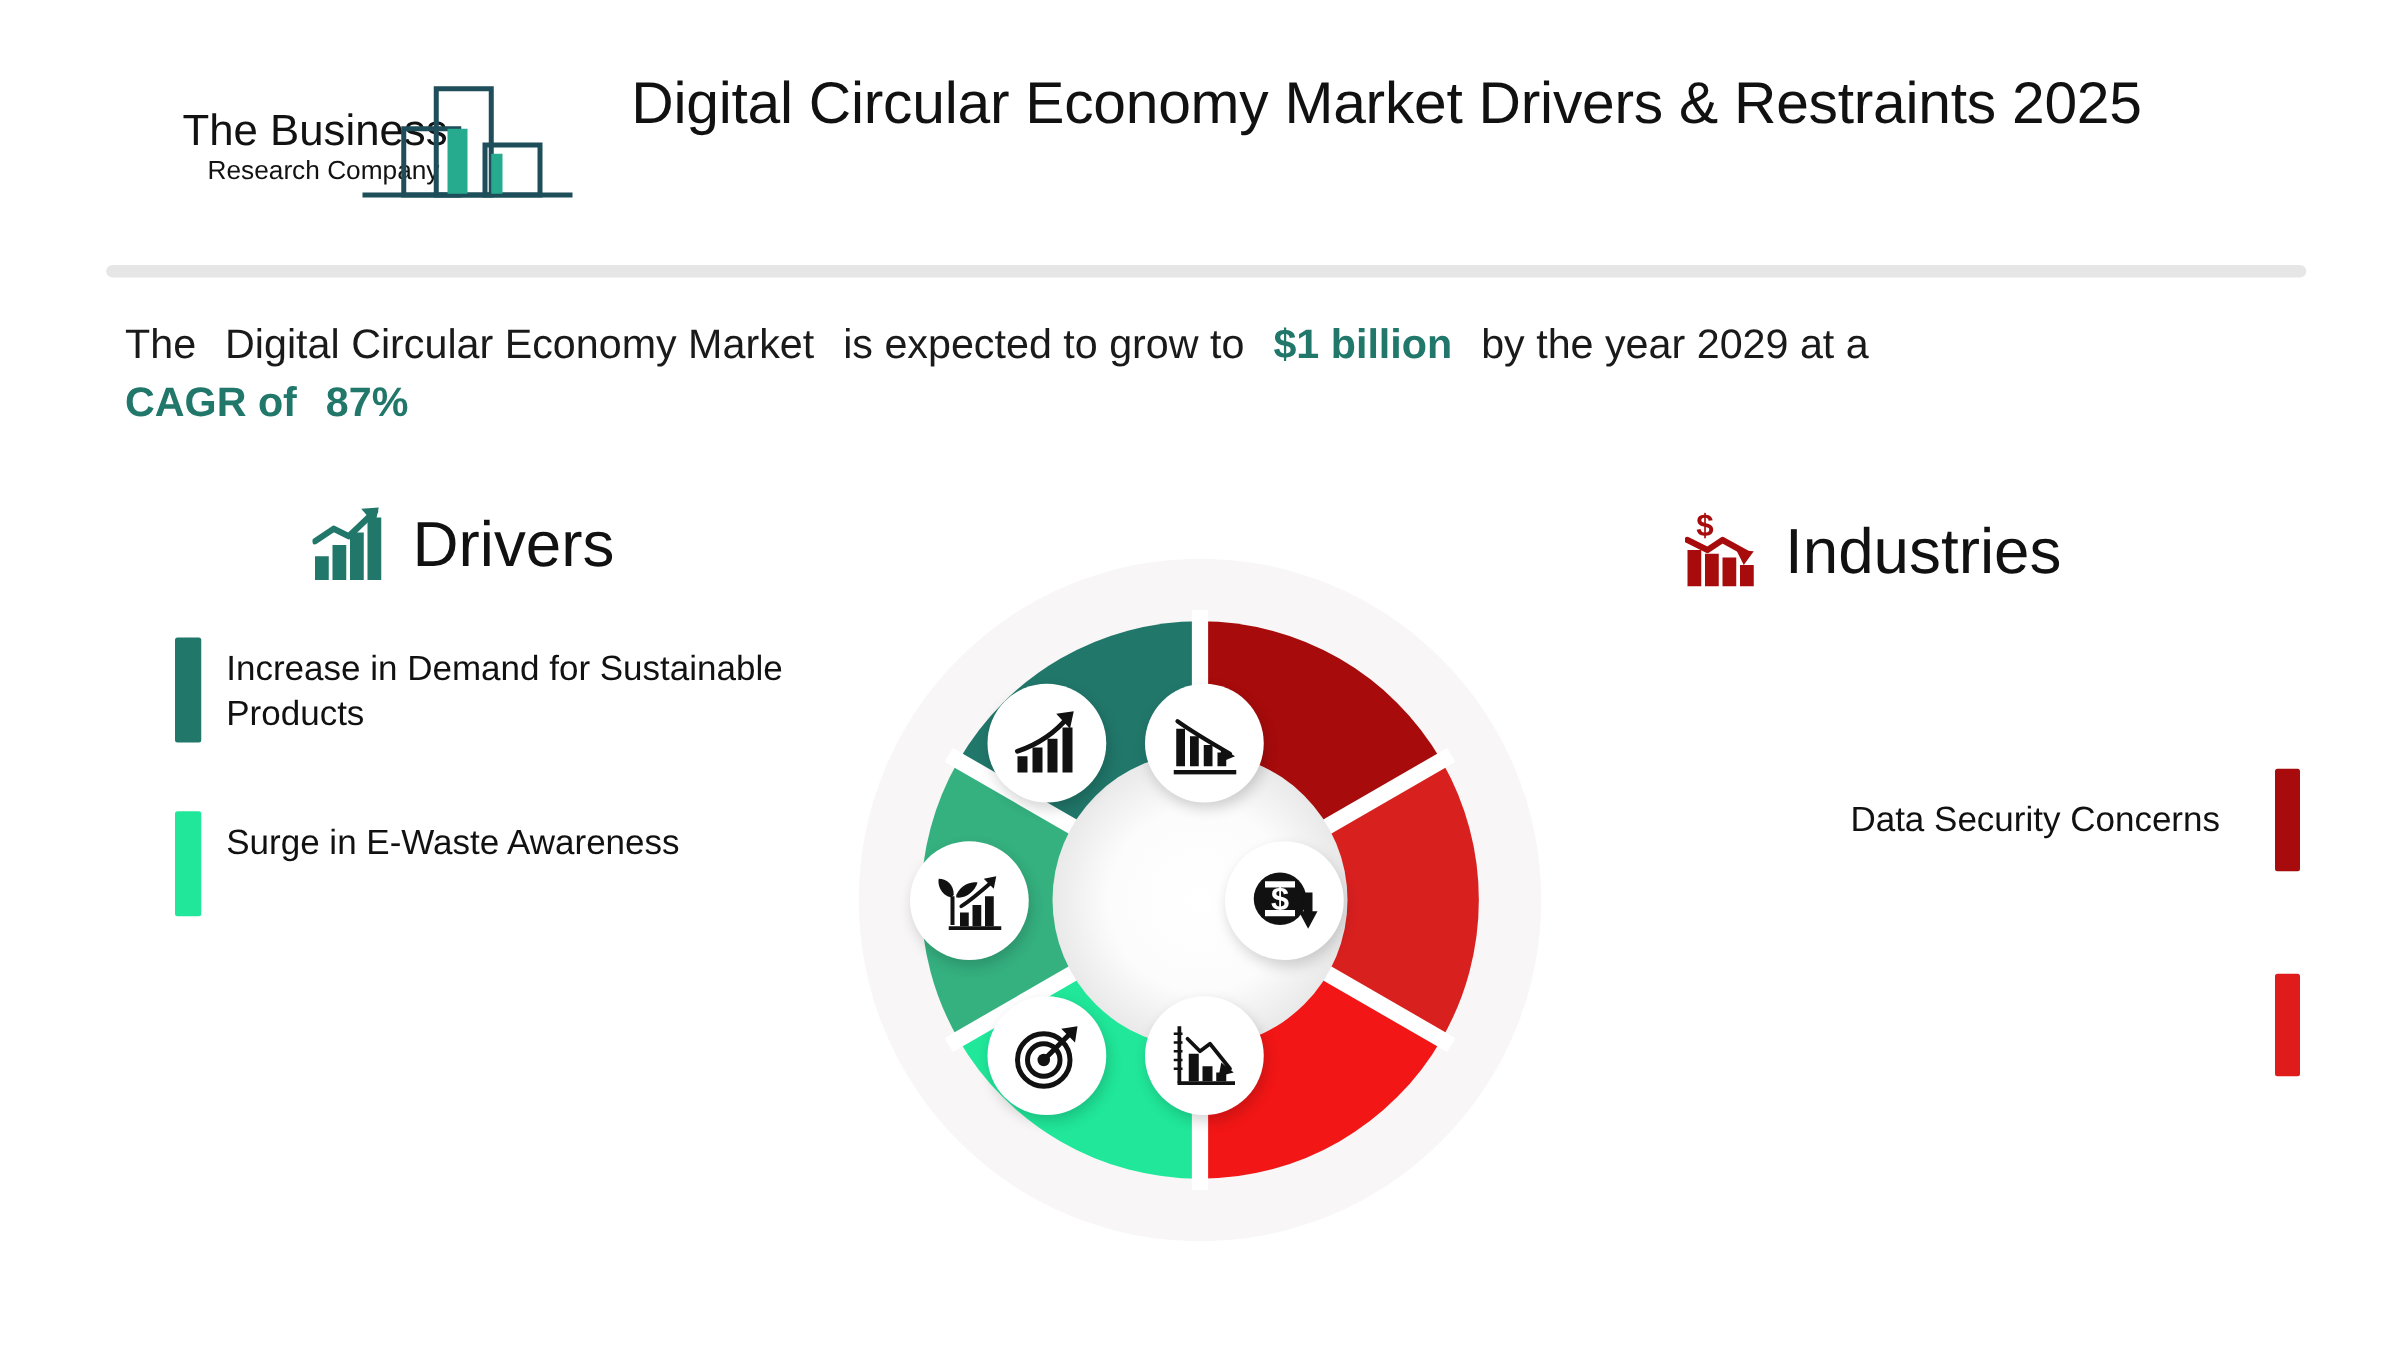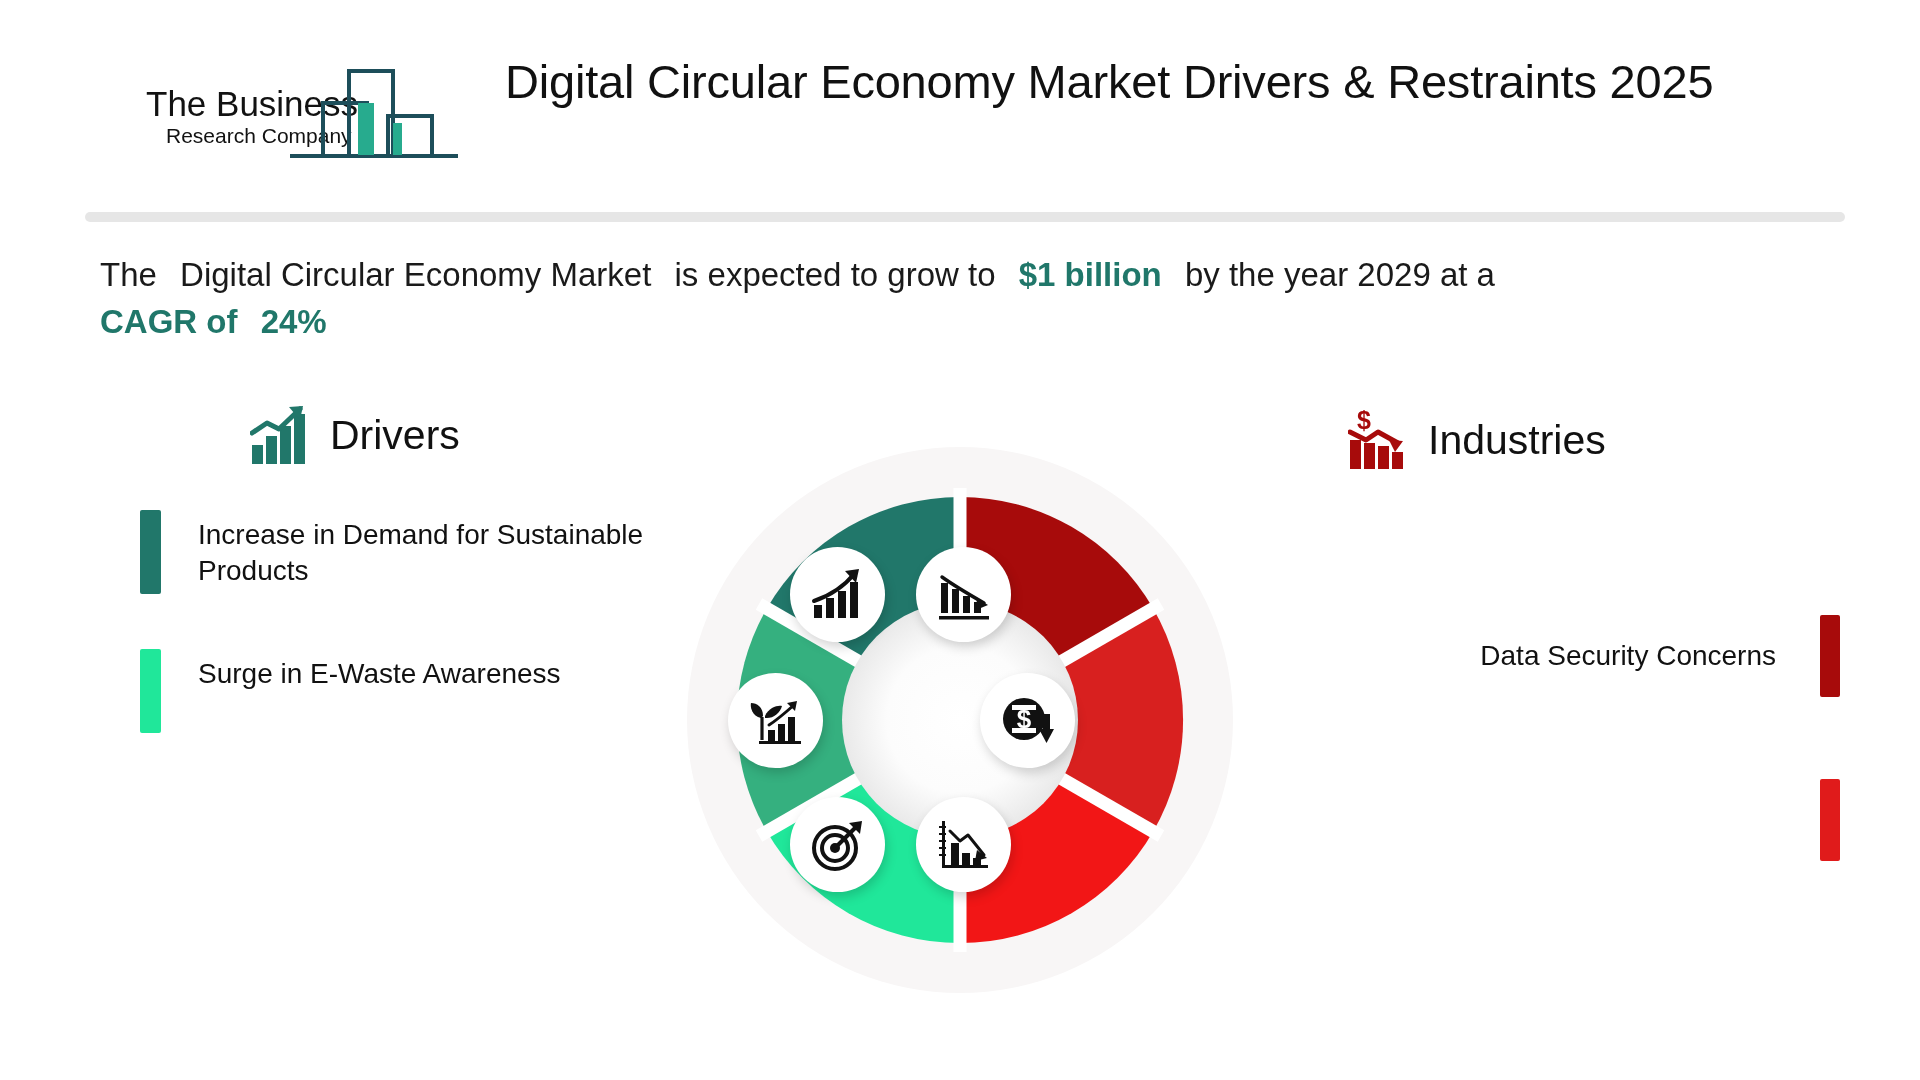--- a/index.html
+++ b/index.html
@@ -32,32 +32,32 @@
   
   .subtitle {
     position:absolute; left:100px; top:252px; width:1720px;
     font-size:33px; line-height:1.42; color:#1a1a1a; font-weight:400;
   }
   .subtitle .hl { color:#20776a; font-weight:bold; }
   .sp { display:inline-block; width:14px; }
 
   
   .sec-head { position:absolute; display:flex; align-items:center; gap:18px; }
-  .sec-head .label { font-size:41px; font-weight:400; color:#111; }
+  .sec-head .label { font-size:51px; font-weight:400; color:#111; }
   .drivers-head  { left:250px; top:405px; }
   .restraints-head { left:1348px; top:410px; }
 
   
   .drivers-list { position:absolute; left:140px; top:510px; width:560px; }
   .restraints-list { position:absolute; left:1380px; top:615px; width:460px; }
 
   .d-item { position:relative; display:flex; align-items:flex-start; margin-bottom:55px; }
   .d-bar { flex:0 0 auto; width:21px; border-radius:2px; }
   .d-text {
-    font-size:28px; line-height:1.29; color:#111; padding-left:37px;
+    font-size:28px; line-height:1.29; color:#111; padding-left:20px;
     padding-top:7px; font-weight:400;
   }
 
   .r-item {
     position:relative; display:flex; align-items:center;
     justify-content:flex-end; margin-bottom:82px;
   }
   .r-text { font-size:28px; color:#111; padding-right:44px; font-weight:400; }
   .r-bar { flex:0 0 auto; width:20px; border-radius:2px; }
 
@@ -97,21 +97,21 @@
 
 <div class="header-rule"></div>
 
 <div class="subtitle">
   <span>The</span><span class="sp"></span>
   <span>Digital Circular Economy Market</span><span class="sp"></span>
   <span>is expected to grow to</span><span class="sp"></span>
   <span class="hl">$1 billion</span><span class="sp"></span>
   <span>by the year 2029 at a</span><br>
   <span class="hl">CAGR of</span><span class="sp"></span>
-  <span class="hl">24%</span>
+  <span class="hl">87%</span>
 </div>
 
 <div class="sec-head drivers-head">
   <svg width="62" height="60" viewBox="0 0 62 60">
     <rect x="2" y="40" width="11" height="19" fill="#21776a"></rect>
     <rect x="16" y="31" width="11" height="28" fill="#21776a"></rect>
     <rect x="30" y="21" width="11" height="38" fill="#21776a"></rect>
     <rect x="44" y="9" width="11" height="50" fill="#21776a"></rect>
     <path d="M2 28 L17 18 L29 24 L50 4" stroke="#21776a" stroke-width="5" fill="none" stroke-linecap="round" stroke-linejoin="round"></path>
     <path d="M39 2 L53 1 L50 15 Z" fill="#21776a"></path>

